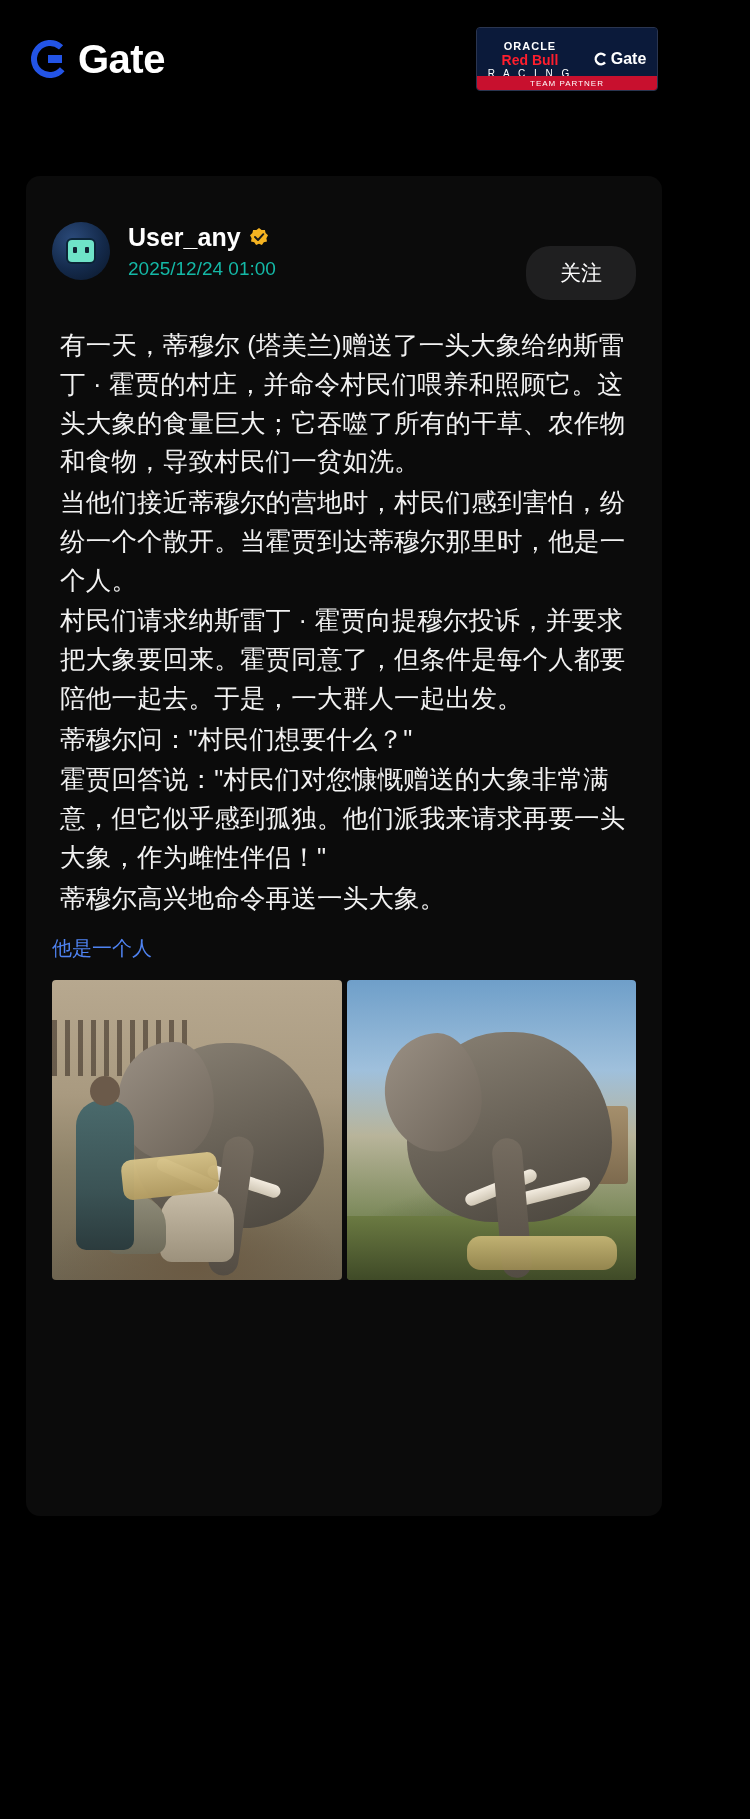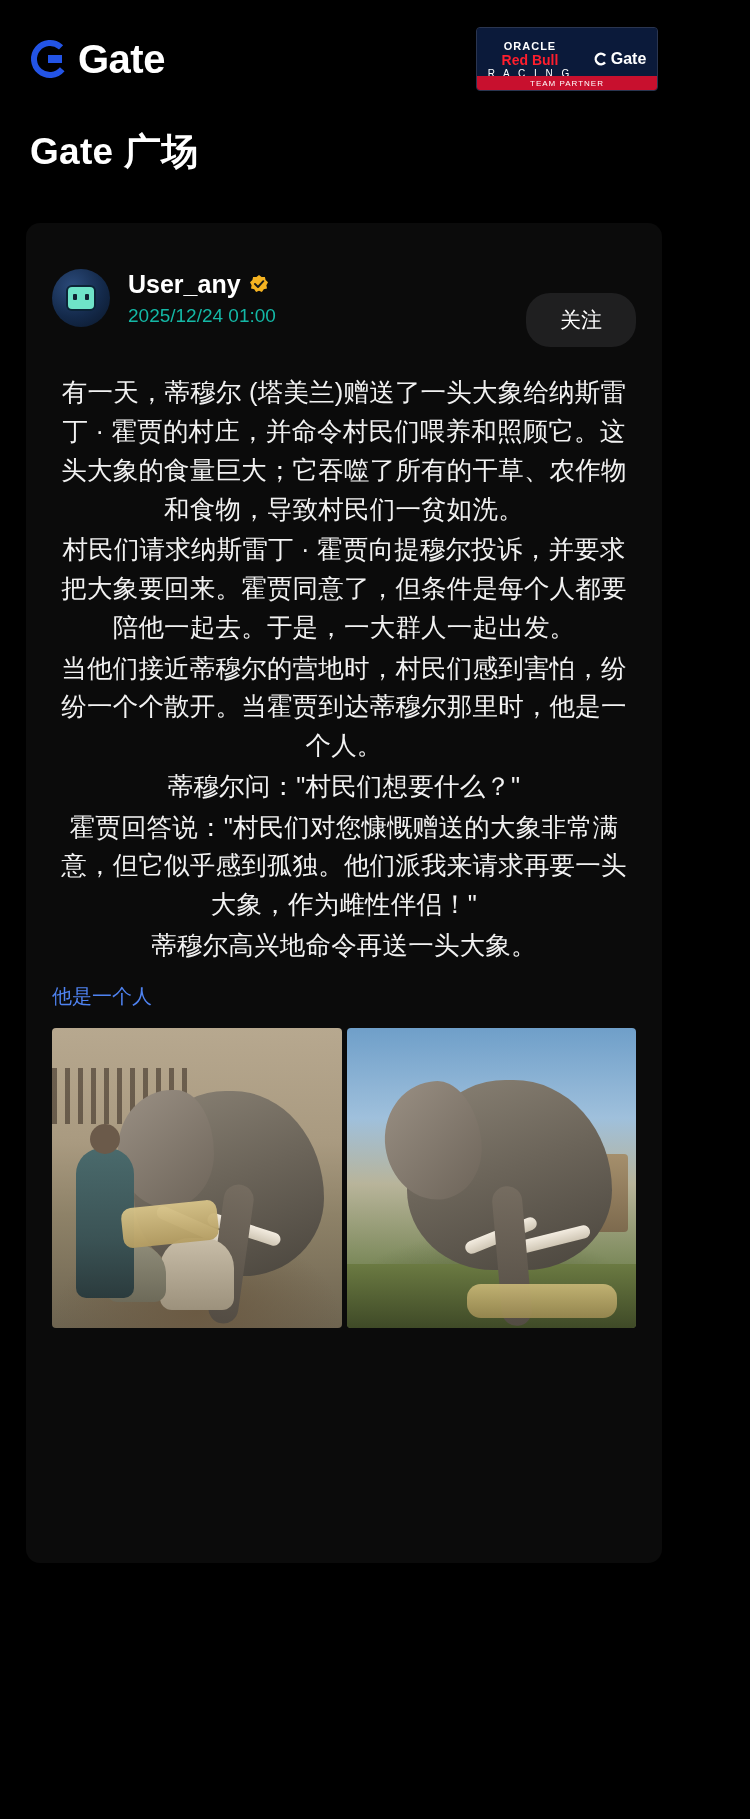--- a/index.html
+++ b/index.html
@@ -211,26 +211,25 @@
     font-size: 21px;
     border: none;
     border-radius: 24px;
     padding: 13px 34px;
     cursor: pointer;
     font-family: Liberation Serif, serif;
     margin-top: 44px;
   }
 
   .post-body p {
-    margin: 0 0 2px 0;
+    margin: 0 0 2px 8px;
     font-size: 25.5px;
     line-height: 1.52;
     color: #f2f2f2;
     letter-spacing: 0.2px;
-    text-align: center;
   }
   .view-original {
     display: inline-block;
     margin-top: 16px;
     font-size: 20px;
     color: #4f83f1;
     cursor: pointer;
   }
 
   
@@ -394,21 +393,20 @@
             <circle cx="20" cy="20" r="15" fill="none" stroke="#ffffff" stroke-width="7" stroke-dasharray="72 28" transform="rotate(40 20 20)"></circle>
           </svg>
           <span class="sp-gate-text">Gate</span>
         </span>
       </div>
       <div class="sp-partner">TEAM PARTNER</div>
     </div>
   </div>
 
   <div class="hero">
-    <div class="hero-line">Gate 广场</div>
   </div>
 
   <div class="card">
 
     <div class="post-head">
       <div class="avatar">
         <span class="av-face"></span>
       </div>
       <div class="user-meta">
         <div class="user-row">
@@ -420,22 +418,22 @@
             </svg>
           </span>
         </div>
         <div class="timestamp">2025/12/24 01:00</div>
       </div>
       <button class="follow-btn">关注</button>
     </div>
 
     <div class="post-body">
       <p>有一天，蒂穆尔 (塔美兰)赠送了一头大象给纳斯雷丁 · 霍贾的村庄，并命令村民们喂养和照顾它。这头大象的食量巨大；它吞噬了所有的干草、农作物和食物，导致村民们一贫如洗。</p>
+      <p>当他们接近蒂穆尔的营地时，村民们感到害怕，纷纷一个个散开。当霍贾到达蒂穆尔那里时，他是一个人。</p>
       <p>村民们请求纳斯雷丁 · 霍贾向提穆尔投诉，并要求把大象要回来。霍贾同意了，但条件是每个人都要陪他一起去。于是，一大群人一起出发。</p>
-      <p>当他们接近蒂穆尔的营地时，村民们感到害怕，纷纷一个个散开。当霍贾到达蒂穆尔那里时，他是一个人。</p>
       <p>蒂穆尔问："村民们想要什么？"</p>
       <p>霍贾回答说："村民们对您慷慨赠送的大象非常满意，但它似乎感到孤独。他们派我来请求再要一头大象，作为雌性伴侣！"</p>
       <p>蒂穆尔高兴地命令再送一头大象。</p>
       <span class="view-original">他是一个人</span>
     </div>
 
     <div class="media-grid">
       <div class="media-item img-a">
         <div class="crowd"></div>
         <div class="el-body el-a"></div>

